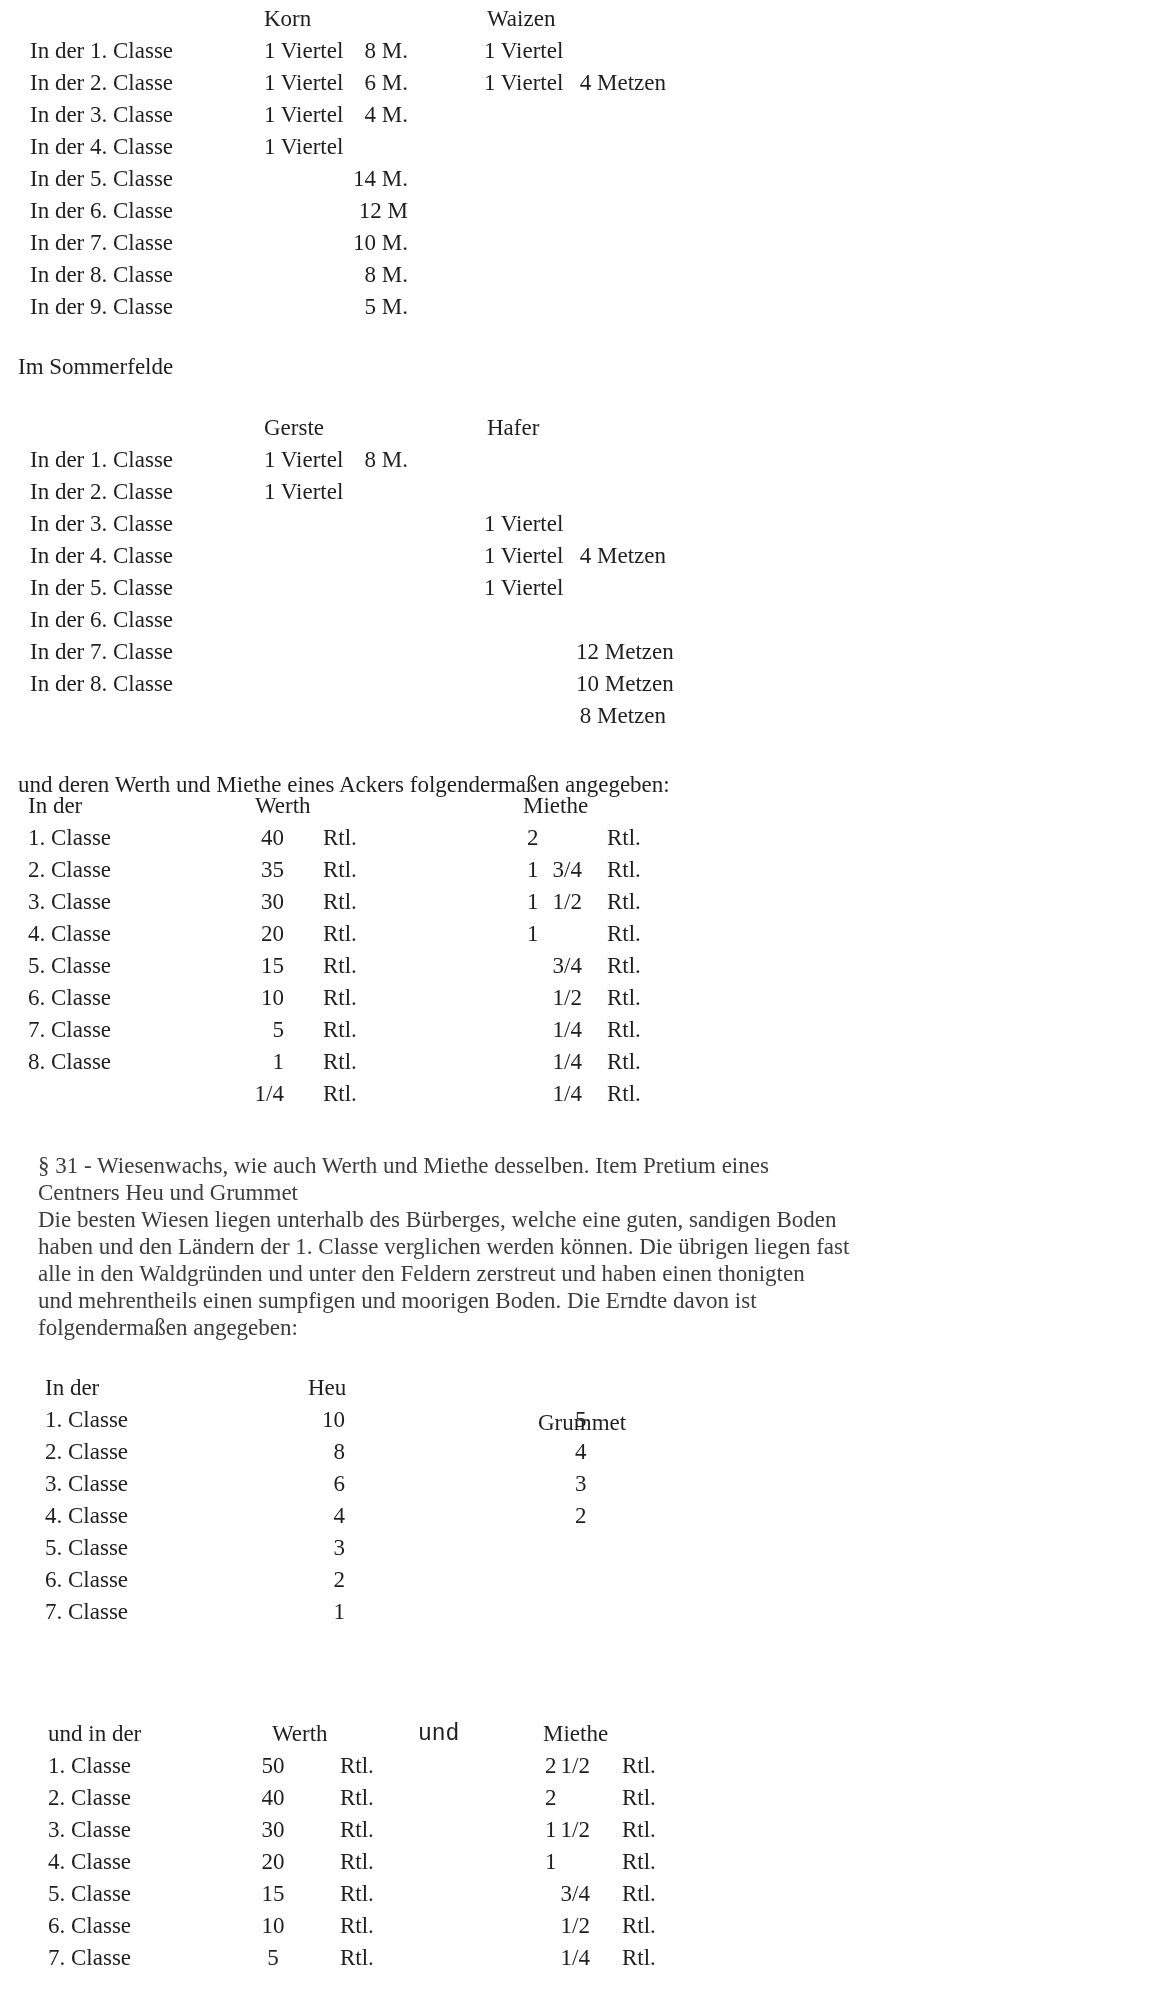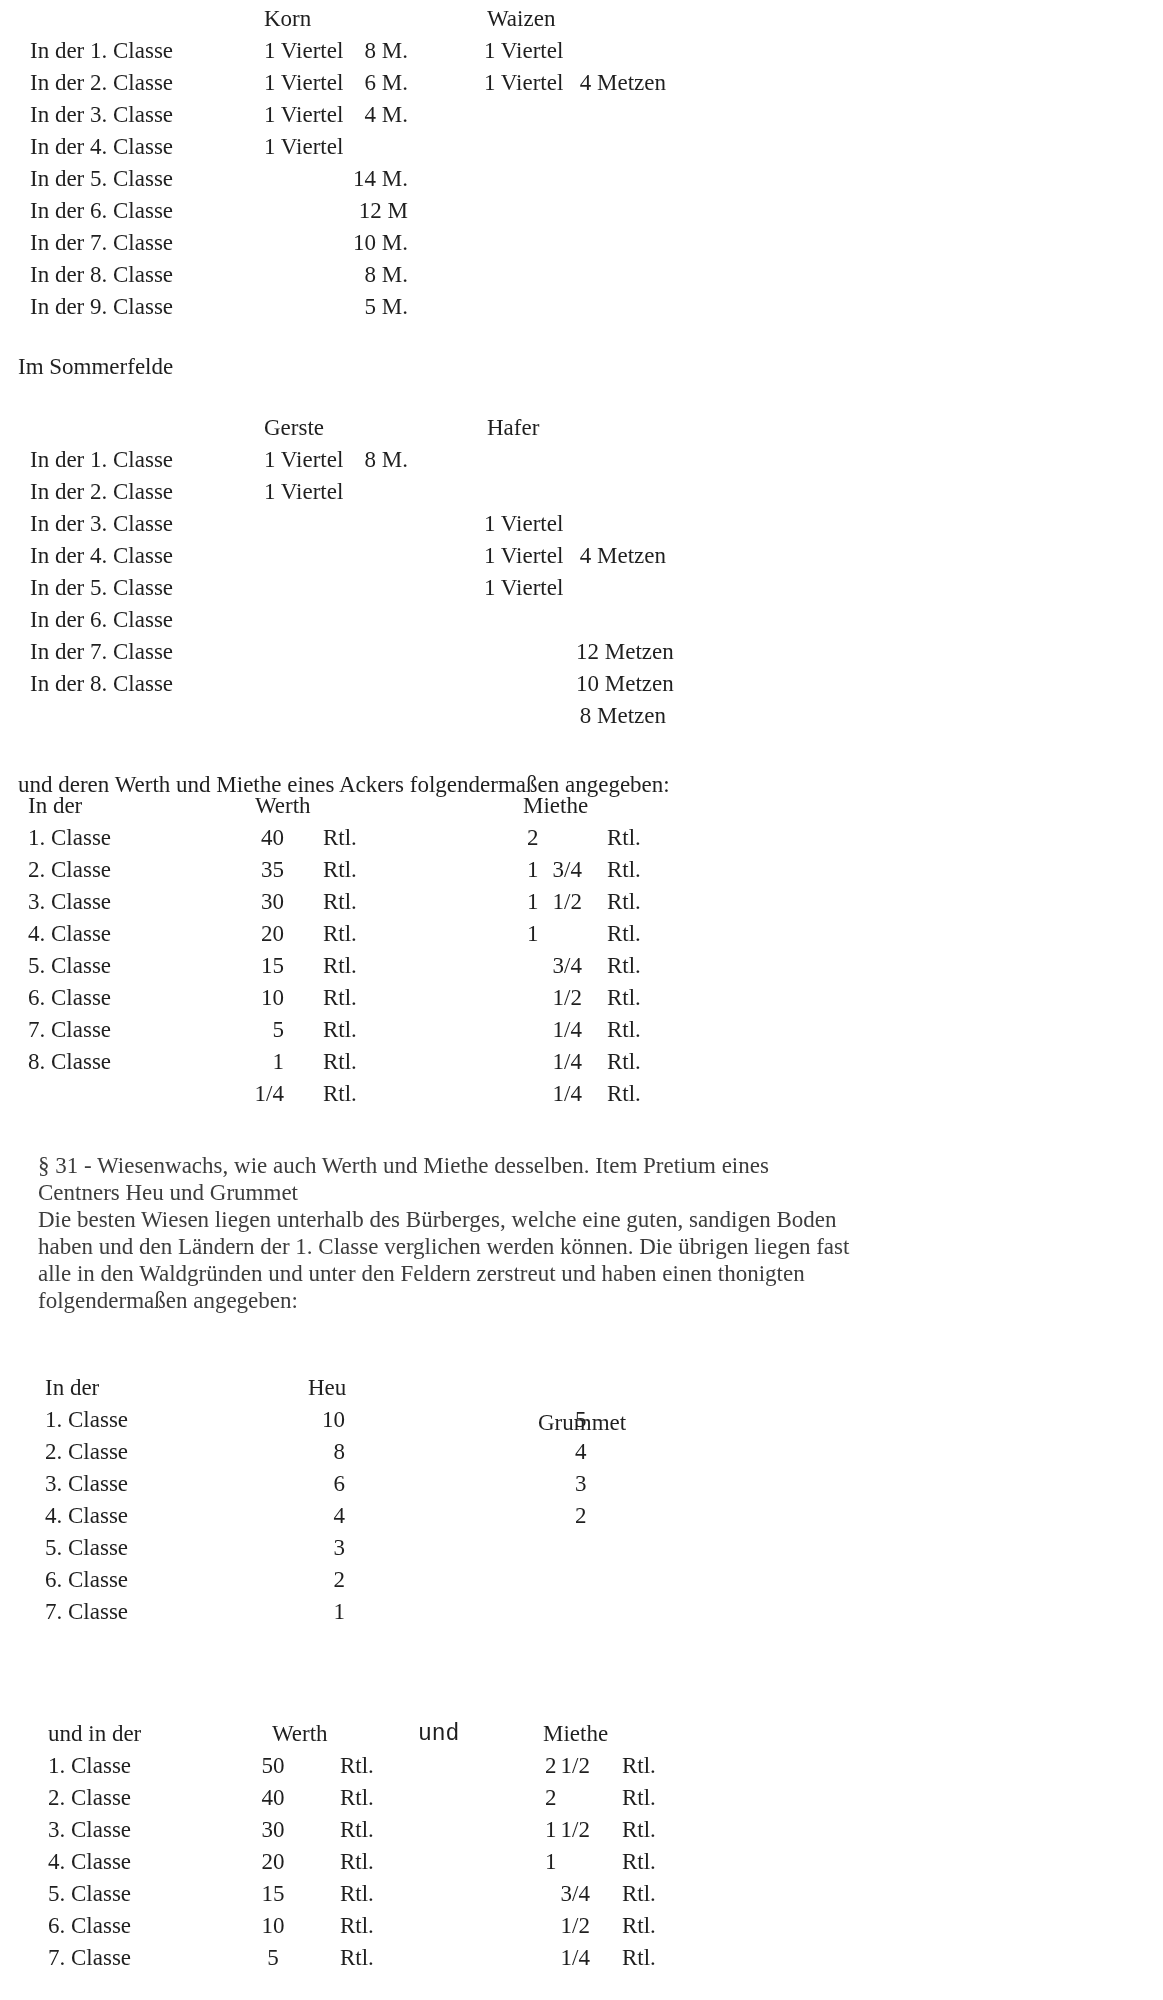--- a/index.html
+++ b/index.html
@@ -230,20 +230,21 @@
       <span class="c x3r2">Rtl.</span>
     </div>
   </div>
 
   <div class="bold-par" style="top:1152px">
     <div class="ln">§ 31 - Wiesenwachs, wie auch Werth und Miethe desselben. Item Pretium eines</div>
     <div class="ln">Centners Heu und Grummet</div>
     <div class="ln">Die besten Wiesen liegen unterhalb des Bürberges, welche eine guten, sandigen Boden</div>
     <div class="ln">haben und den Ländern der 1. Classe verglichen werden können. Die übrigen liegen fast</div>
     <div class="ln">alle in den Waldgründen und unter den Feldern zerstreut und haben einen thonigten</div>
+    <div class="ln">und mehrentheils einen sumpfigen und moorigen Boden. Die Erndte davon ist</div>
     <div class="ln">folgendermaßen angegeben:</div>
   </div>
 
   <div class="sec" style="top:1372px">
     <div class="row">
       <span class="c x4l">In der</span>
       <span class="c x4hh">Heu</span>
       <span class="c x4gh">Grummet</span>
     </div>
     <div class="row">

